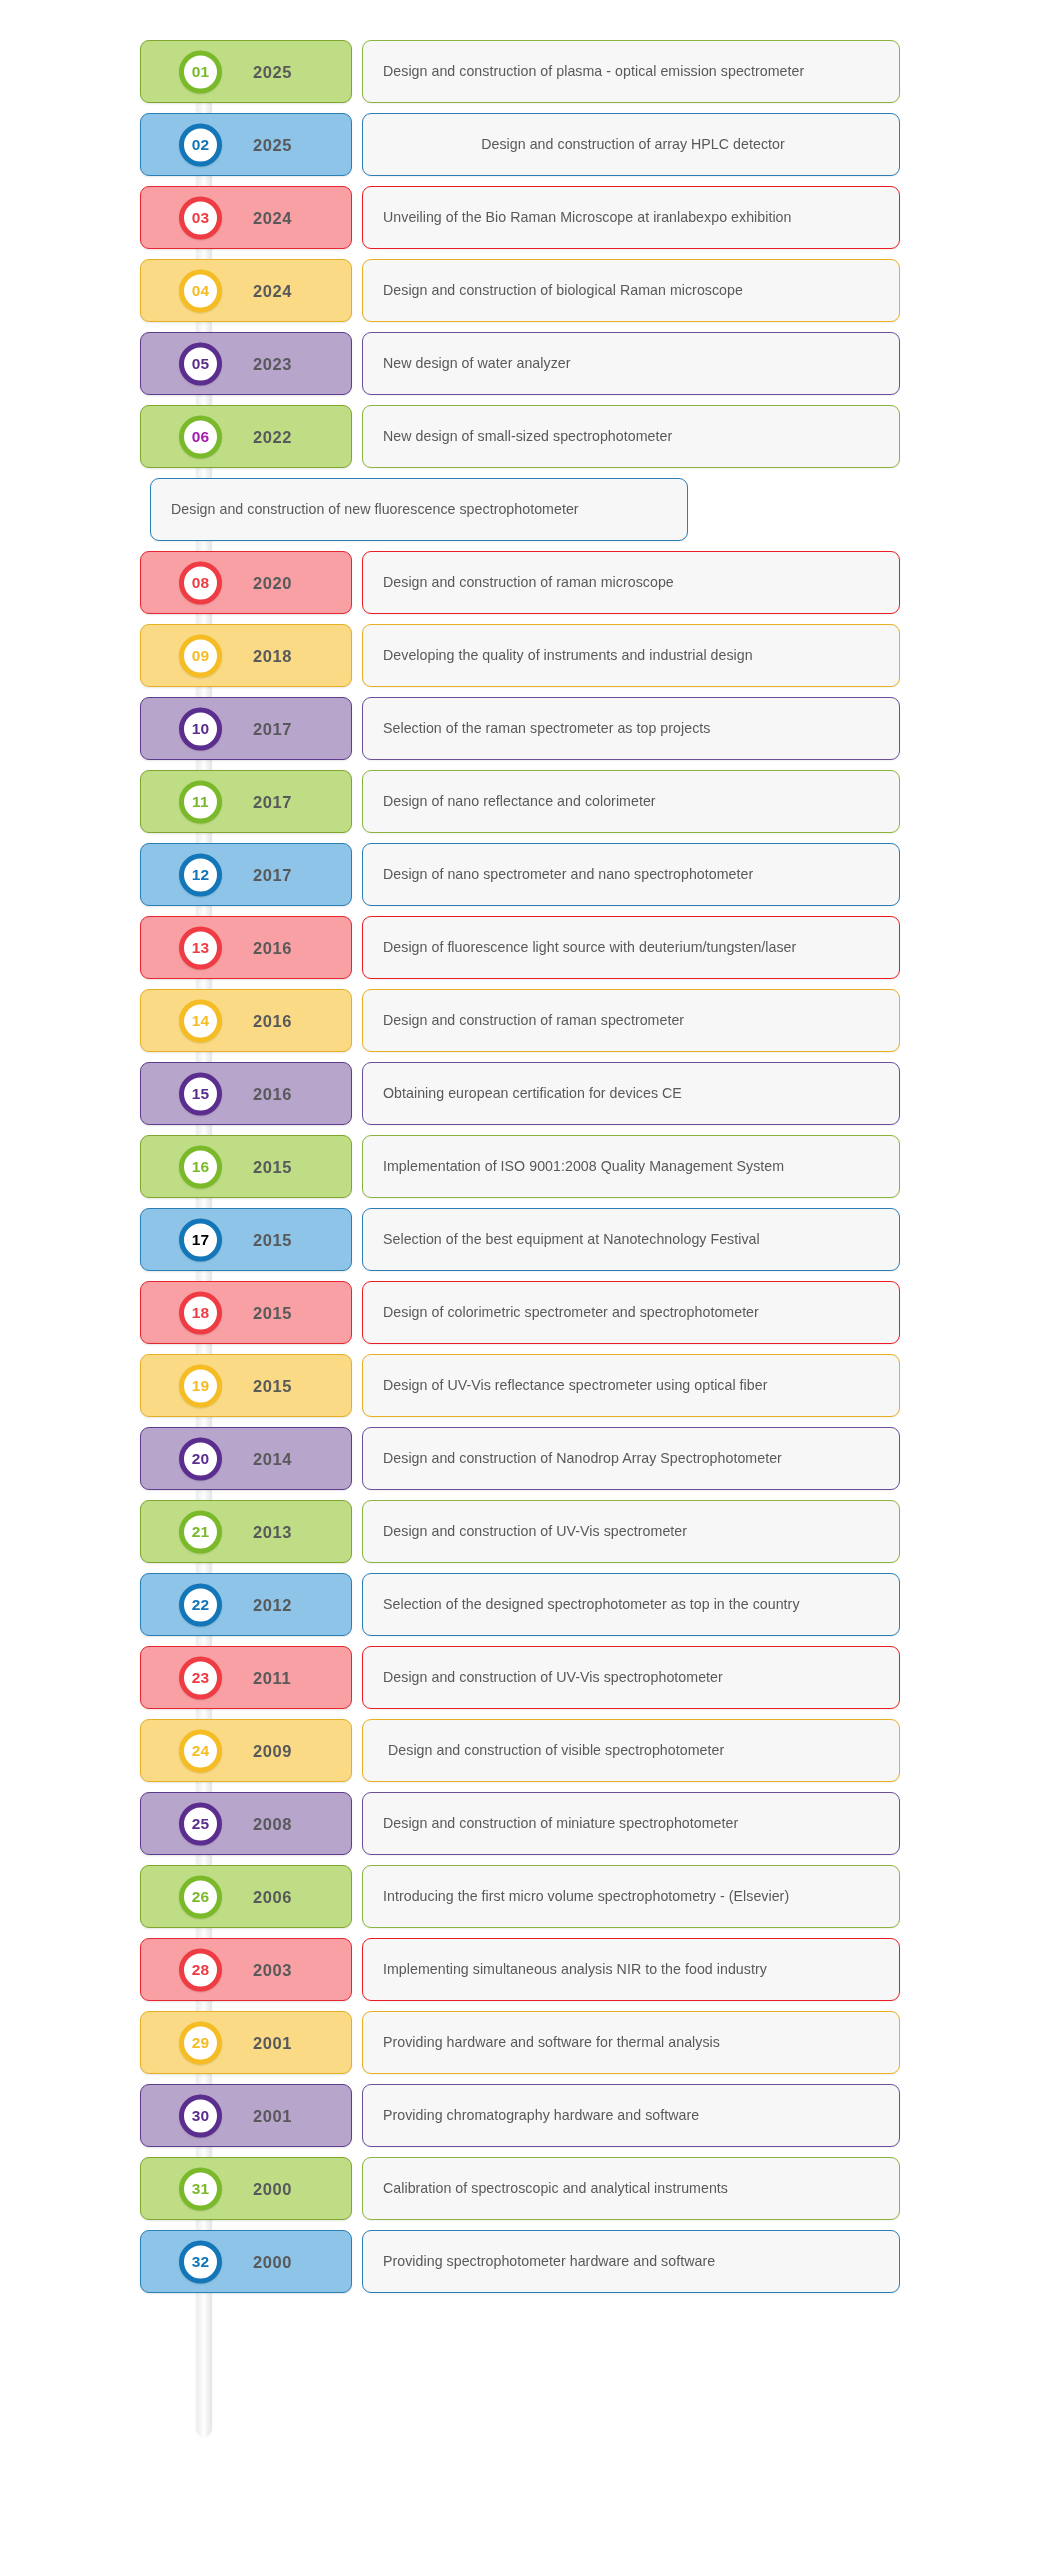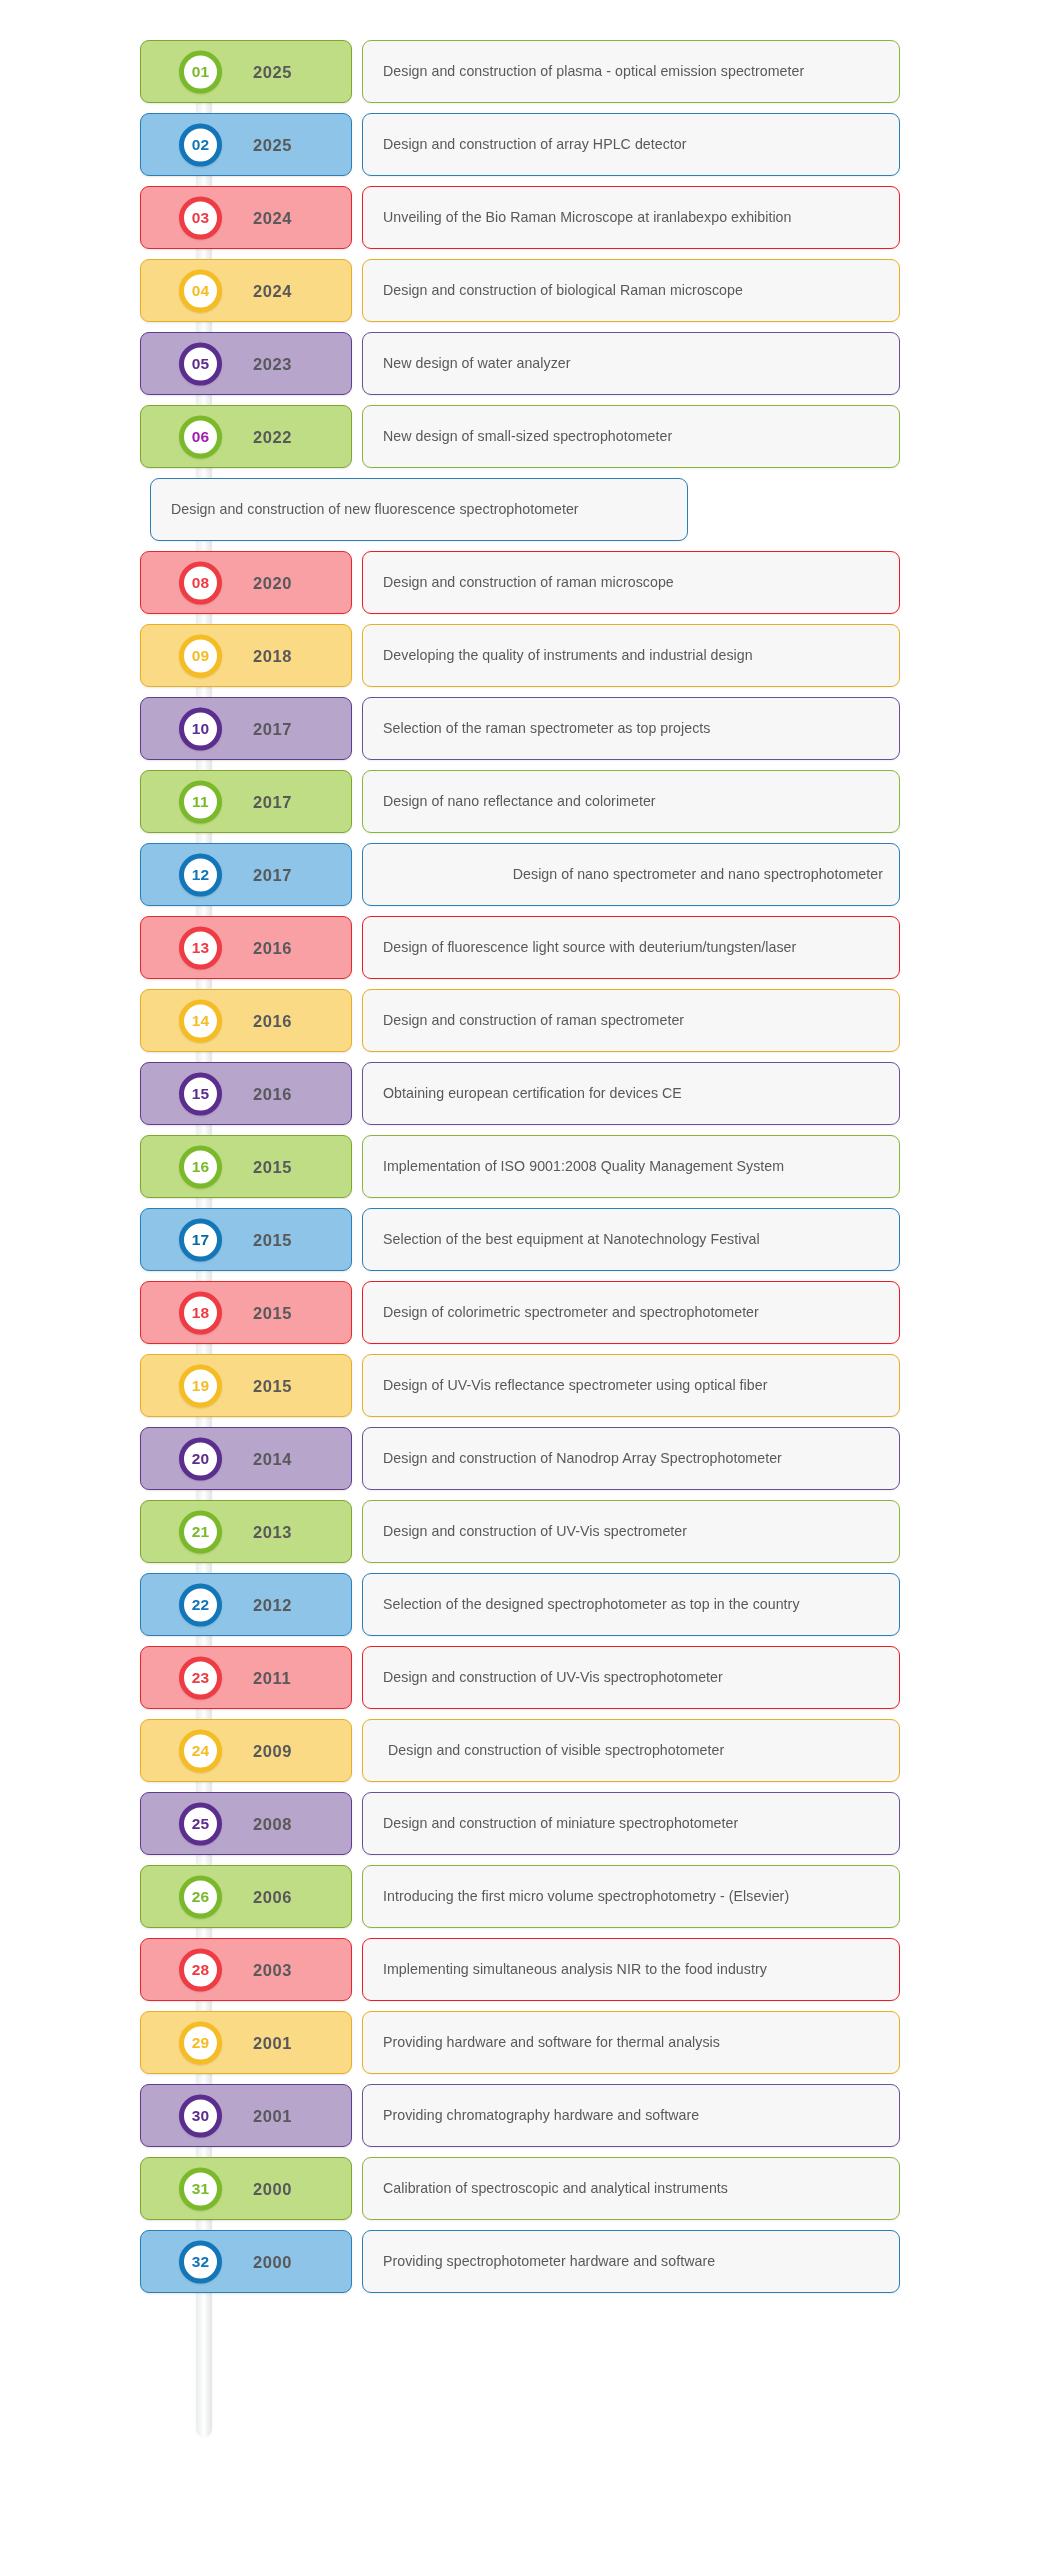--- a/index.html
+++ b/index.html
@@ -122,21 +122,21 @@
         </div>
         <div class="right-pill" style="border-color: rgb(139, 181, 58);">
           <div class="desc">Design and construction of  plasma - optical emission spectrometer</div>
         </div>
       </div>
       <div class="row">
         <div class="left-pill" style="background: rgb(141, 196, 232); border-color: rgb(42, 127, 181);">
           <div class="badge" style="border-color: rgb(18, 118, 184); color: rgb(18, 118, 184);">02</div>
           <div class="year">2025</div>
         </div>
-        <div class="right-pill" style="border-color: rgb(43, 127, 180);">
+        <div class="right-pill" style="border-color: rgb(43, 127, 180); justify-content: center;">
           <div class="desc">Design and construction of array HPLC detector</div>
         </div>
       </div>
       <div class="row">
         <div class="left-pill" style="background: rgb(249, 160, 164); border-color: rgb(232, 38, 47);">
           <div class="badge" style="border-color: rgb(239, 59, 67); color: rgb(239, 59, 67);">03</div>
           <div class="year">2024</div>
         </div>
         <div class="right-pill" style="border-color: rgb(237, 28, 36);">
           <div class="desc">Unveiling of the Bio Raman Microscope at iranlabexpo exhibition</div>
@@ -208,21 +208,21 @@
         </div>
         <div class="right-pill" style="border-color: rgb(139, 181, 58);">
           <div class="desc">Design of nano reflectance and colorimeter</div>
         </div>
       </div>
       <div class="row">
         <div class="left-pill" style="background: rgb(141, 196, 232); border-color: rgb(42, 127, 181);">
           <div class="badge" style="border-color: rgb(18, 118, 184); color: rgb(18, 118, 184);">12</div>
           <div class="year">2017</div>
         </div>
-        <div class="right-pill" style="border-color: rgb(43, 127, 180); justify-content: flex-end;">
+        <div class="right-pill" style="border-color: rgb(43, 127, 180);">
           <div class="desc">Design of nano spectrometer and nano spectrophotometer</div>
         </div>
       </div>
       <div class="row">
         <div class="left-pill" style="background: rgb(249, 160, 164); border-color: rgb(232, 38, 47);">
           <div class="badge" style="border-color: rgb(239, 59, 67); color: rgb(239, 59, 67);">13</div>
           <div class="year">2016</div>
         </div>
         <div class="right-pill" style="border-color: rgb(237, 28, 36);">
           <div class="desc">Design of fluorescence light source with deuterium/tungsten/laser</div>
@@ -250,21 +250,21 @@
         <div class="left-pill" style="background: rgb(191, 221, 133); border-color: rgb(127, 167, 46);">
           <div class="badge" style="border-color: rgb(122, 185, 41); color: rgb(122, 185, 41);">16</div>
           <div class="year">2015</div>
         </div>
         <div class="right-pill" style="border-color: rgb(139, 181, 58);">
           <div class="desc">Implementation of ISO 9001:2008 Quality Management System</div>
         </div>
       </div>
       <div class="row">
         <div class="left-pill" style="background: rgb(141, 196, 232); border-color: rgb(42, 127, 181);">
-          <div class="badge" style="border-color: rgb(18, 118, 184); color: #0369a1; text-align: right;">17</div>
+          <div class="badge" style="border-color: rgb(18, 118, 184); color: #000000; text-align: right;">17</div>
           <div class="year">2015</div>
         </div>
         <div class="right-pill" style="border-color: rgb(43, 127, 180);">
           <div class="desc">Selection of the best equipment at Nanotechnology Festival</div>
         </div>
       </div>
       <div class="row">
         <div class="left-pill" style="background: rgb(249, 160, 164); border-color: rgb(232, 38, 47);">
           <div class="badge" style="border-color: rgb(239, 59, 67); color: rgb(239, 59, 67);">18</div>
           <div class="year">2015</div>

